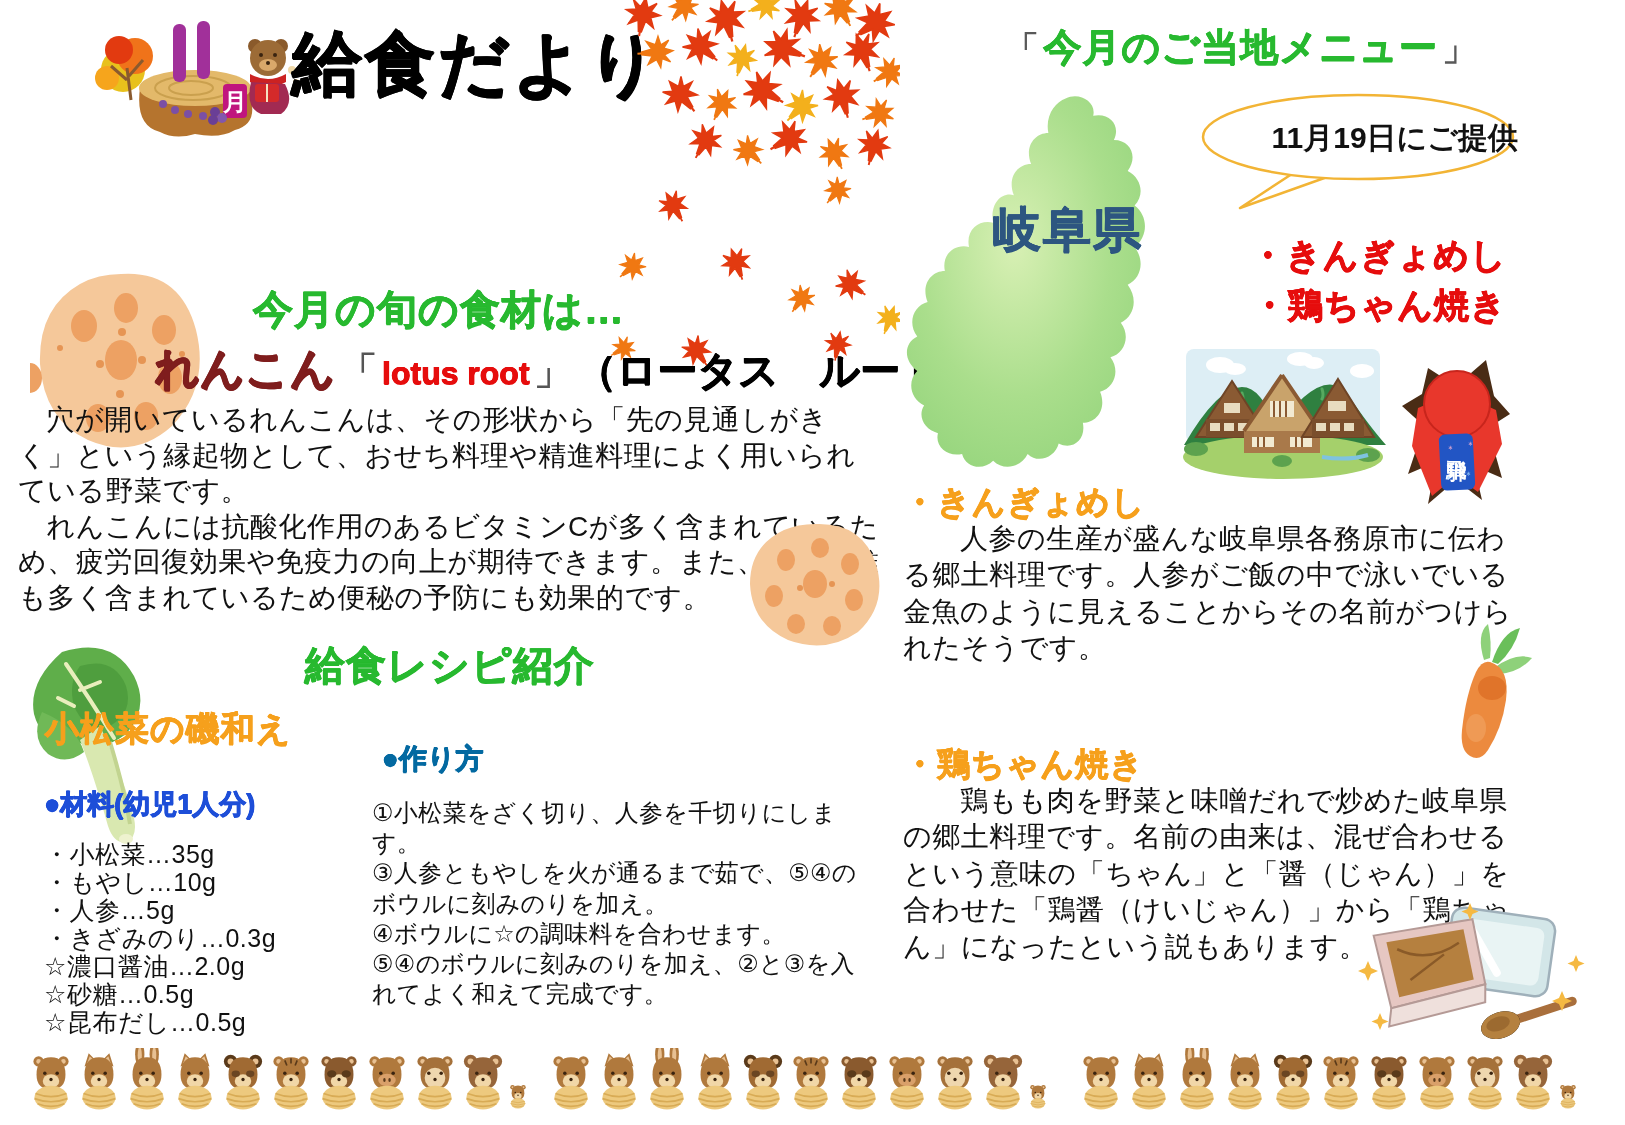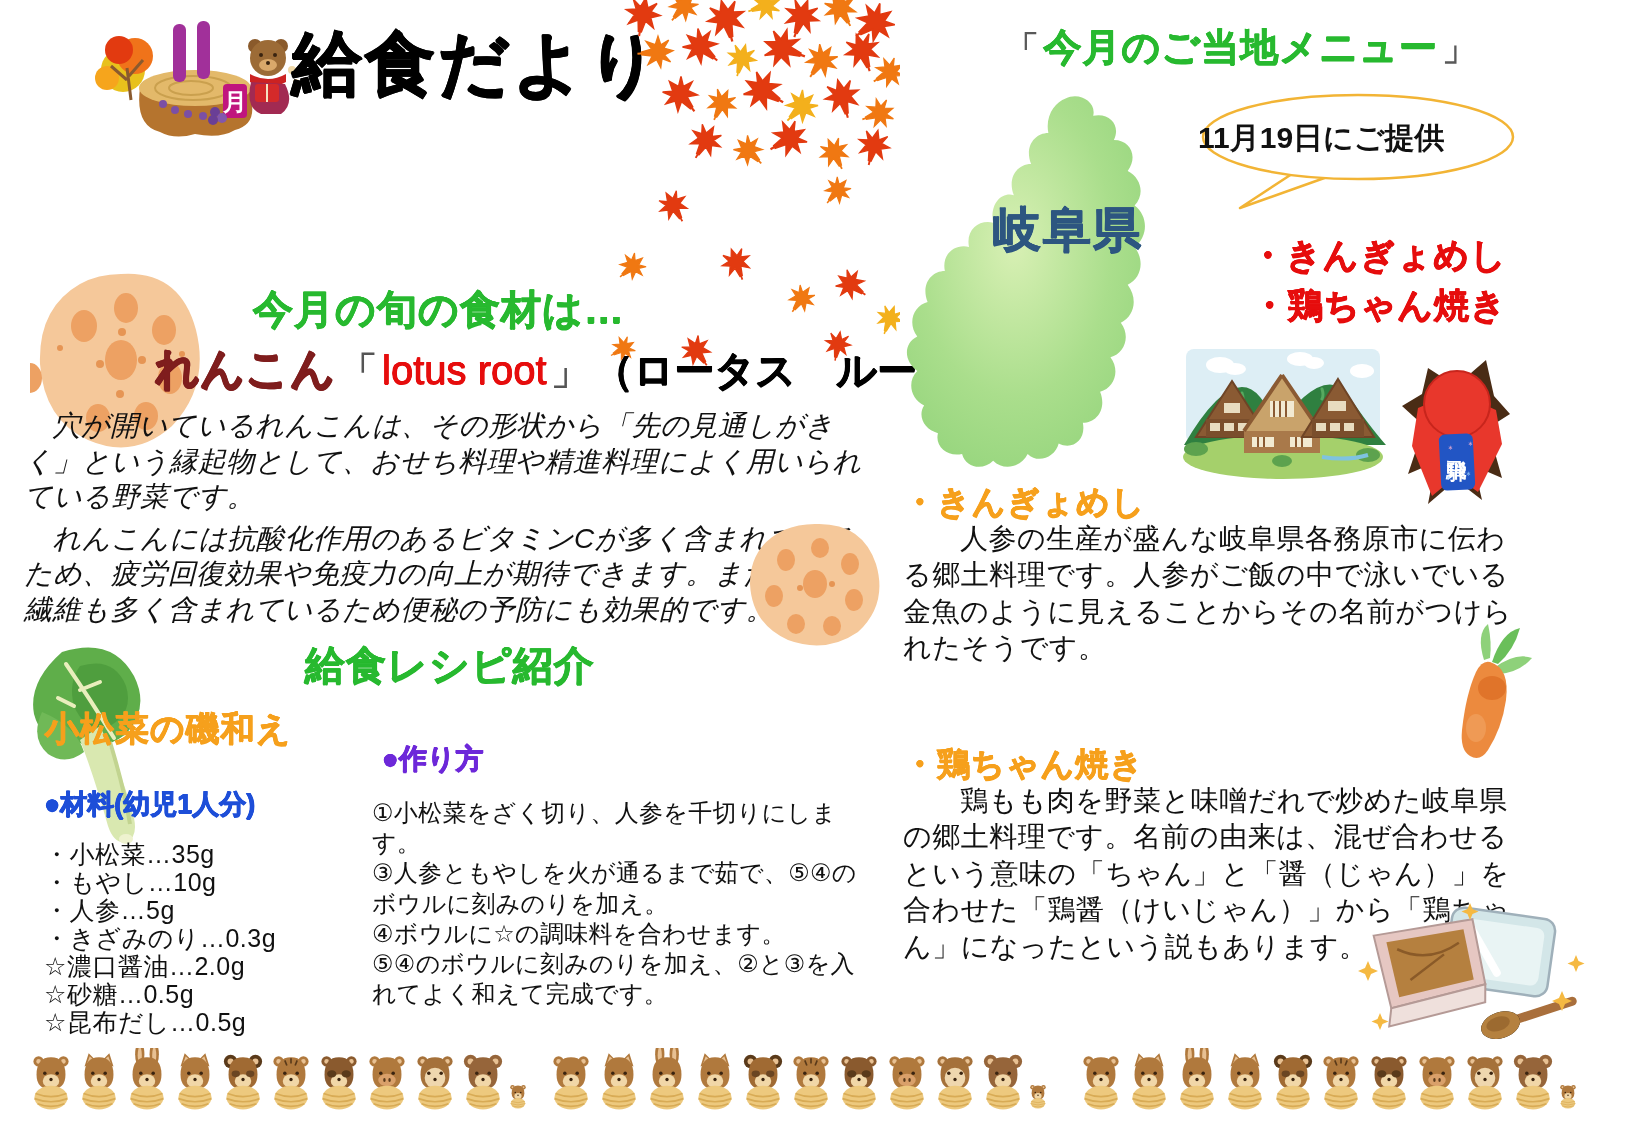--- a/index.html
+++ b/index.html
@@ -3,21 +3,21 @@
 <meta charset="utf-8">
 <style>
   html,body{margin:0;padding:0;background:#888;}
   #page{position:relative;width:1625px;height:1125px;background:#ffffff;overflow:hidden;
         font-family:"Liberation Sans","DejaVu Sans",sans-serif;color:#111;}
   .abs{position:absolute;}
   .fat{text-shadow:0.8px 0 currentColor,-0.8px 0 currentColor,0 0.8px currentColor,0 -0.8px currentColor,
        0.6px 0.6px currentColor,-0.6px -0.6px currentColor;}
   .fat2{text-shadow:0.5px 0 currentColor,-0.5px 0 currentColor,0 0.5px currentColor,0 -0.5px currentColor;text-align:right;}
   .body-text{line-height:1.27;letter-spacing:0.5px;}
-  p{margin:6px;font-style:italic;}
+  p{margin:0;}
   svg{display:block;}
   .heading-green{color:#27b92f;font-weight:bold;}
   .heading-orange{color:#f6a01c;font-weight:bold;}
   .footer-doll{display:inline-block;vertical-align:bottom;}
 </style>
 </head>
 <body>
 
 <div id="page">
 
@@ -132,21 +132,21 @@
       <circle cx="30" cy="80" r="3" fill="#e69554"></circle>
         <circle cx="152" cy="86" r="3" fill="#e69554"></circle>
     </svg>
   </div>
 
   <div class="abs heading-green fat2" style="left:253px;top:282px;font-size:40px;letter-spacing:1px;">今月の旬の食材は…</div>
 
   <div class="abs" style="left:155px;top:340px;white-space:nowrap;">
     <span class="fat" style="font-size:44px;font-weight:900;color:#7f1d1d;">れんこん</span>
     <span style="font-size:38px;font-weight:bold;color:#555;">「</span>
-    <span class="fat2" style="font-size:40px;font-weight:400;color:#e60d0d;">lotus root</span>
+    <span class="fat2" style="font-size:32px;font-weight:700;color:#e60d0d;">lotus root</span>
     <span style="font-size:38px;font-weight:bold;color:#555;">」</span>
     <span class="fat2" style="font-size:40px;font-weight:900;color:#000;">（ロータス　ルート）</span>
   </div>
 
   <div class="abs body-text" style="left:18px;top:402px;width:862px;font-size:28px;">
     <p>　穴が開いているれんこんは、その形状から「先の見通しがきく」という縁起物として、おせち料理や精進料理によく用いられている野菜です。</p>
     <p>　れんこんには抗酸化作用のあるビタミンCが多く含まれているため、疲労回復効果や免疫力の向上が期待できます。また、食物繊維も多く含まれているため便秘の予防にも効果的です。</p>
   </div>
 
   <div class="abs" style="left:740px;top:520px;width:150px;height:132px;">
@@ -185,21 +185,21 @@
   <div id="ingredients-list" class="abs" style="left:44px;top:840px;font-size:25px;line-height:1.12;letter-spacing:0.5px;">
       <div>・小松菜…35g</div>
       <div>・もやし…10g</div>
       <div>・人参…5g</div>
       <div>・きざみのり…0.3g</div>
       <div>☆濃口醤油…2.0g</div>
       <div>☆砂糖…0.5g</div>
       <div>☆昆布だし…0.5g</div>
     </div>
 
-  <div class="abs fat2" style="left:382px;top:740px;font-size:28px;font-weight:900;color:#6d28d9;">●作り方</div>
+  <div class="abs fat2" style="left:382px;top:740px;font-size:28px;font-weight:900;color:#0369a1;">●作り方</div>
   <div id="steps-list" class="abs" style="left:372px;top:798px;width:505px;font-size:24px;line-height:1.26;letter-spacing:0.3px;">
       <div>①小松菜をざく切り、人参を千切りにします。</div>
       <div>③人参ともやしを火が通るまで茹で、⑤④のボウルに刻みのりを加え。</div>
       <div>④ボウルに☆の調味料を合わせます。</div>
       <div>⑤④のボウルに刻みのりを加え、②と③を入れてよく和えて完成です。</div>
     </div>
 
   <div class="abs" style="left:1005px;top:22px;white-space:nowrap;">
     <span style="font-size:34px;font-weight:bold;color:#595959;">「</span>
     <span class="heading-green fat2" style="font-size:38px;letter-spacing:1px;">今月のご当地メニュー</span>
@@ -226,21 +226,21 @@
                C72,34 78,26 86,26 C84,16 90,8 96,6 Z" fill="url(#mapg)"></path>
     </svg>
   </div>
   <div class="abs fat2" style="left:993px;top:198px;font-size:48px;font-weight:900;color:#2d5680;letter-spacing:2px;">岐阜県</div>
 
   <div class="abs" style="left:1198px;top:92px;width:320px;height:120px;">
     <svg width="320" height="120" viewBox="0 0 320 120">
       <polygon points="100,78 42,116 132,84" fill="#ffffff" stroke="#f2b435" stroke-width="2.5" stroke-linejoin="round"></polygon>
       <ellipse cx="160" cy="45" rx="155" ry="42" fill="#ffffff" stroke="#f2b435" stroke-width="2.5"></ellipse>
     </svg>
-    <div class="abs" style="left:0;top:26px;width:320px;text-align:left;font-size:30px;font-weight:600;color:#111;">11月19日にご提供</div>
+    <div class="abs" style="left:0;top:26px;width:320px;text-align:right;font-size:30px;font-weight:600;color:#111;">11月19日にご提供</div>
   </div>
 
   <div id="menu-items" class="abs fat2" style="left:1250px;top:230px;font-size:35px;font-weight:900;color:#e60d0d;line-height:1.42;letter-spacing:1px;">
       <div>・きんぎょめし</div>
       <div>・鶏ちゃん焼き</div>
     </div>
 
   <div class="abs" style="left:1172px;top:345px;width:222px;height:140px;">
     <svg width="222" height="140" viewBox="0 0 222 140">
       <rect x="14" y="4" width="194" height="94" rx="8" fill="#ddeef5"></rect>

